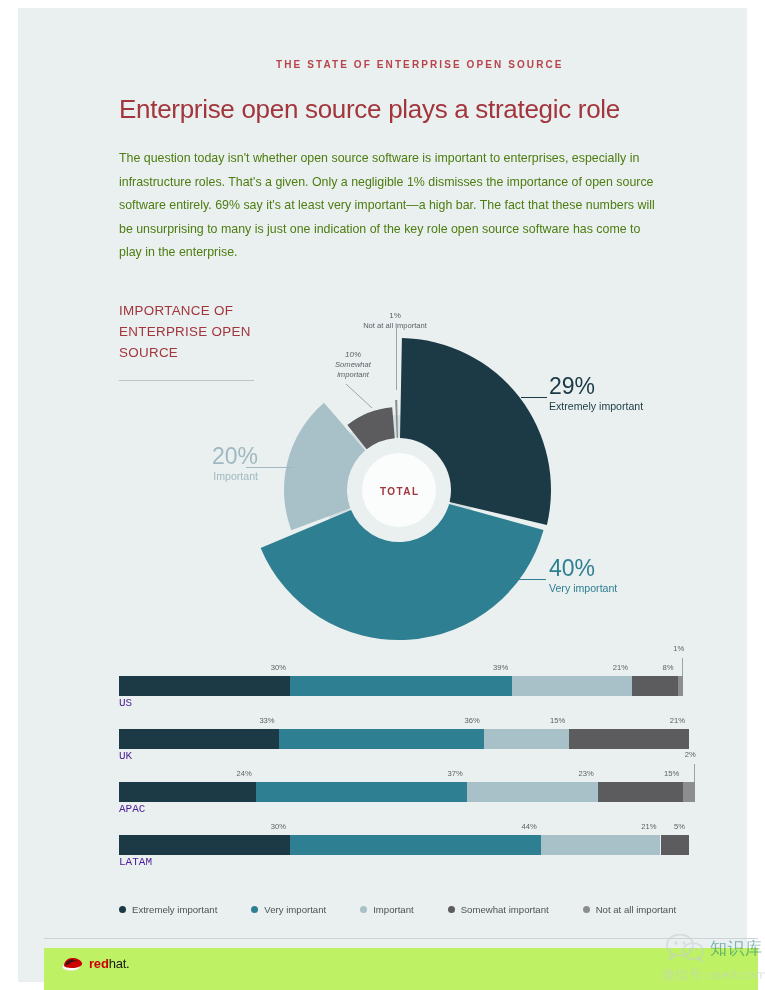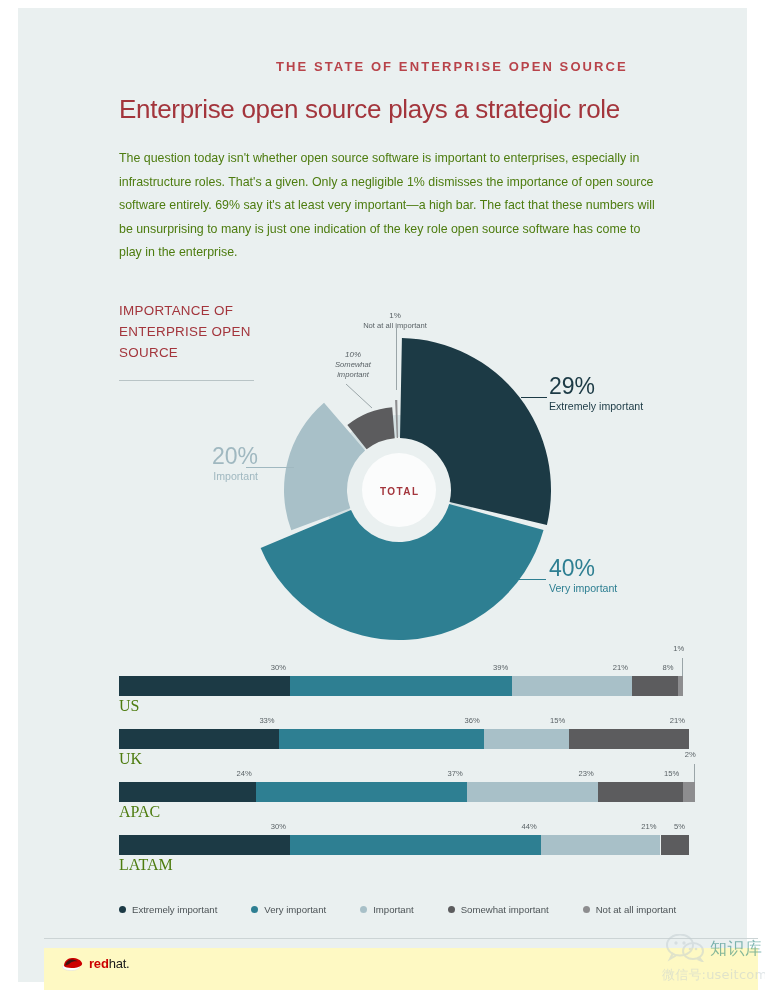--- a/index.html
+++ b/index.html
@@ -10,21 +10,21 @@
     overflow:hidden;
   }
   .page{
     position:absolute;left:18px;top:8px;
     width:729px;height:974px;
     background:#eaf0f0;
   }
   .eyebrow{
     position:absolute;left:258px;top:51px;
     font-family:"Liberation Sans", sans-serif;
-    font-size:13px;font-weight:700;letter-spacing:2.1px;
+    font-size:10px;font-weight:700;letter-spacing:2.1px;
     color:#b8434a;
   }
   .headline{
     position:absolute;left:101px;top:86px;
     font-family:"Liberation Sans", sans-serif;
     font-size:26px;font-weight:400;letter-spacing:-0.3px;
     color:#a3353c;
   }
   .intro{
     position:absolute;left:101px;top:139px;width:540px;
@@ -70,35 +70,35 @@
     white-space:nowrap;
   }
   .tiny-lbl{
     position:absolute;
     font-family:"Liberation Sans", sans-serif;
     font-size:7.6px;color:#5a6266;white-space:nowrap;
   }
   .tick{position:absolute;width:1px;background:#9aa5a8;}
   .region{
     position:absolute;left:0;top:41px;
-    font-family:Liberation Serif, serif;
-    font-size:16px;color:#4d7c0f;
+    font-family:Liberation Mono, monospace;
+    font-size:11px;color:#4c1d95;
   }
   .legend{
     position:absolute;left:101px;top:896px;
     font-family:"Liberation Sans", sans-serif;
     font-size:9.6px;color:#4c5356;
     display:flex;align-items:center;
   }
   .leg-item{display:flex;align-items:center;margin-right:34px;}
   .leg-dot{width:7px;height:7px;border-radius:50%;margin-right:6px;}
   .footer-rule{
     position:absolute;left:26px;top:930px;width:714px;height:1px;background:#ccd4d5;
   }
-  .footer{position:absolute;left:26px;top:940px;width:714px;height:42px;background:#fef9c3;text-align:center;}
+  .footer{position:absolute;left:26px;top:940px;width:714px;height:42px;background:#bef264;text-align:center;}
   .rh-logo{position:absolute;left:44px;top:947px;display:flex;align-items:center;}
   .rh-hat{width:22px;height:16px;position:relative;margin-right:5px;}
   .rh-text{font-family:"Liberation Sans", sans-serif;font-size:13px;font-weight:700;color:#1a1a1a;letter-spacing:-0.2px;}
   .rh-text i{font-style:normal;font-weight:400;}
   .watermark{position:absolute;left:648px;top:926px;width:117px;height:64px;opacity:0.5;}
   .wm-top{position:absolute;left:0;top:0;display:flex;align-items:center;}
   .wm-cn{
     font-family:"DejaVu Sans", sans-serif;
     font-size:17px;color:#0f766e;margin-left:4px;letter-spacing:0.5px;
   }

